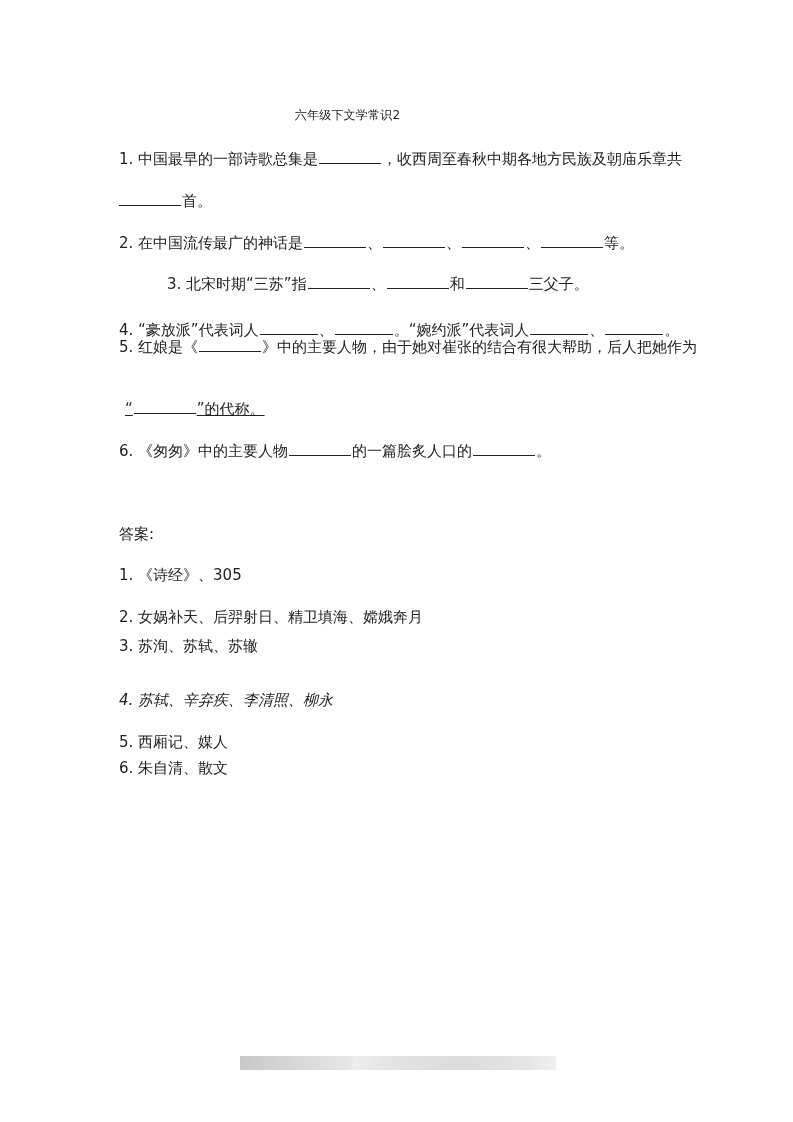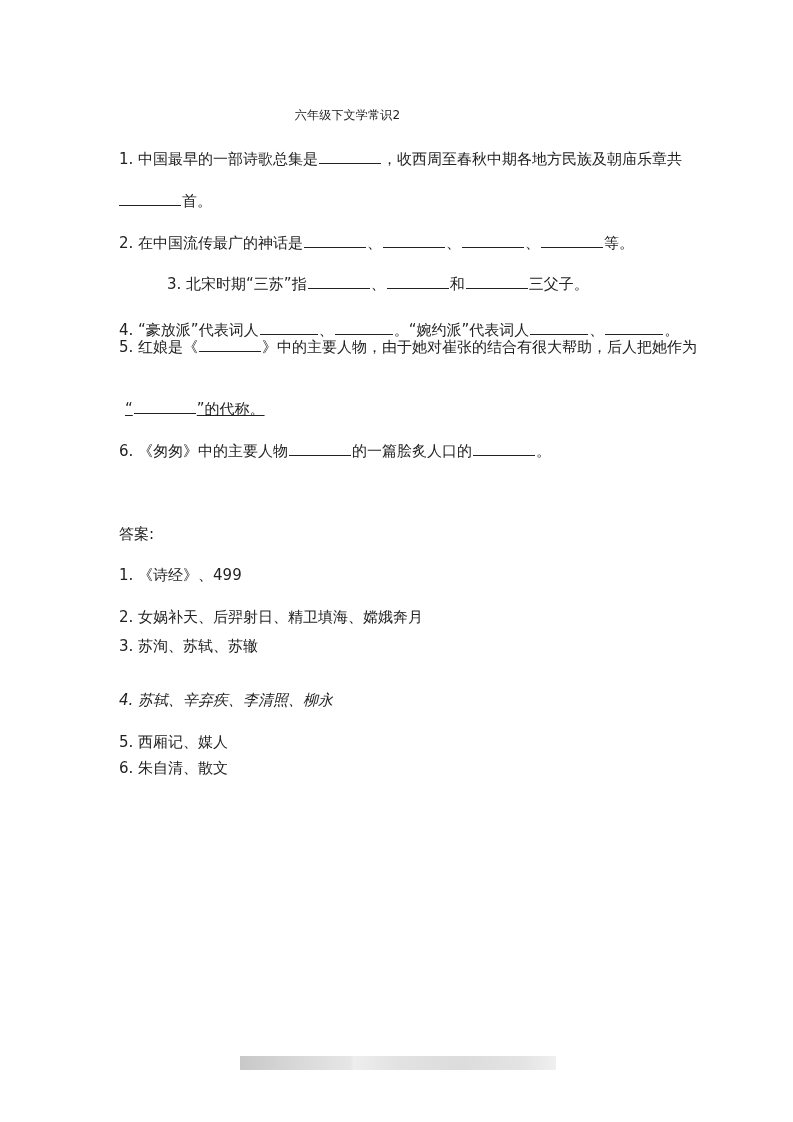--- a/index.html
+++ b/index.html
@@ -50,21 +50,21 @@
   <div class="line" style="top:399px; left:125px;text-decoration:underline;">
     <span>“</span><span class="blank"></span><span>”的代称。</span>
   </div>
 
   <div class="line" style="top:441px;">
     <span>6.</span>
     <span>《匆匆》中的主要人物</span><span class="blank"></span><span>的一篇脍炙人口的</span><span class="blank"></span><span>。</span>
   </div>
 
   <div class="line" style="top:524px;">答案:</div>
-  <div class="line" style="top:565px;">1. 《诗经》、499</div>
+  <div class="line" style="top:565px;">1. 《诗经》、305</div>
   <div class="line" style="top:607px;">2. 女娲补天、后羿射日、精卫填海、嫦娥奔月</div>
   <div class="line" style="top:636px;">3. 苏洵、苏轼、苏辙</div>
   <div class="line" style="top:690px;font-style:italic;">4. 苏轼、辛弃疾、李清照、柳永</div>
   <div class="line" style="top:732px;">5. 西厢记、媒人</div>
   <div class="line" style="top:758px;">6. 朱自清、散文</div>
 
   <div class="footer-bar"></div>
 </div>
 
 </body></html>

